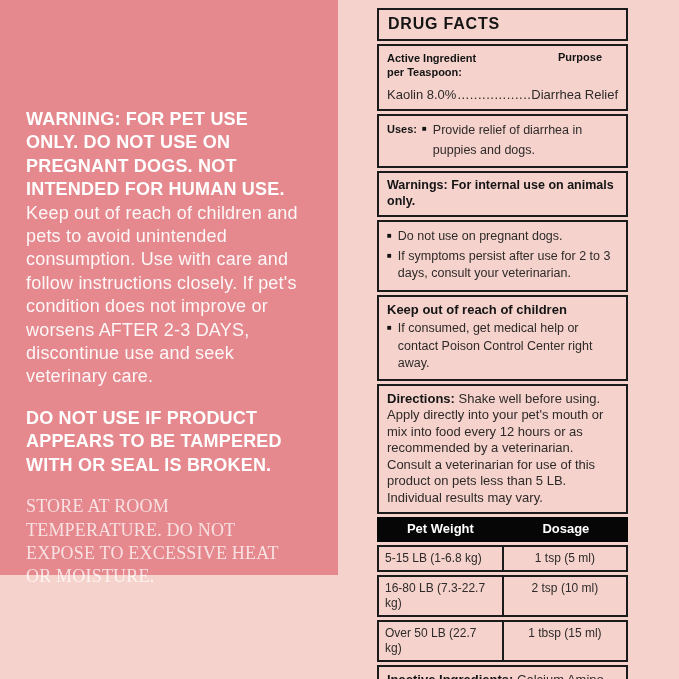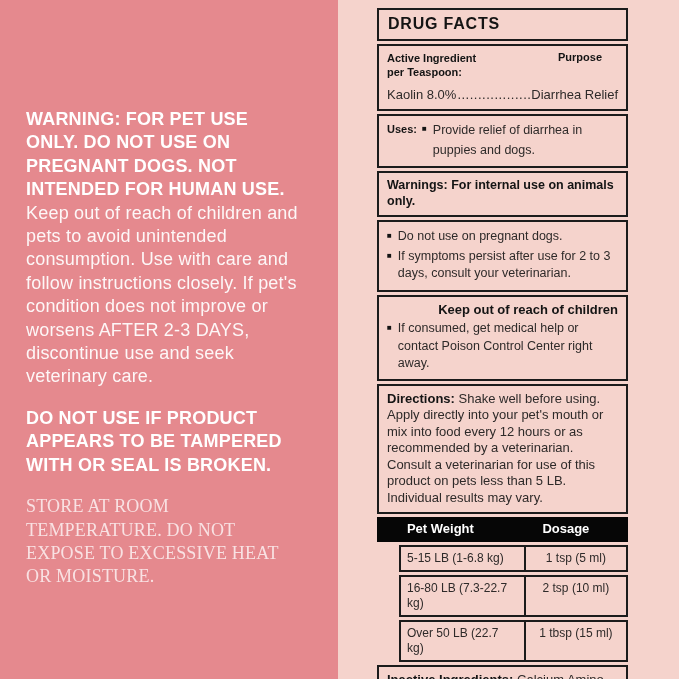--- a/index.html
+++ b/index.html
@@ -10,21 +10,21 @@
     width: 679px;
     height: 679px;
     background: #f5d3cc;
     overflow: hidden;
   }
 
   
   .left-panel {
     position: absolute;
     left: 0; top: 0;
-    width: 338px; height: 679px;
+    width: 338px; height: 575px;
     background: #e5898e;
   }
   .left-text {
     position: absolute;
     left: 26px; top: 108px;
     width: 278px;
     font-size: 18px;
     line-height: 23.4px;
     letter-spacing: 0.2px;
     color: #ffffff;
@@ -76,21 +76,21 @@
   .bullet { font-size: 8px; line-height: 1; margin-top: 4px; color: #141414; }
   .uses-text { font-size: 12.5px; line-height: 1.55; }
 
   .warnings-line { font-size: 12.5px; font-weight: bold; color: #141414; }
   .warnings-line .warn-rest { font-weight: bold; }
 
   .bullet-list { display: flex; flex-direction: column; gap: 2px; padding-top: 6px; padding-bottom: 7px; }
   .bullet-list .bullet-item { flex: initial; }
   .b-text { font-size: 12.5px; line-height: 1.4; }
 
-  .keepout-heading { font-size: 13px; font-weight: bold; color: #141414; margin: 0 0 2px 0; text-align: right; }
+  .keepout-heading { font-size: 13px; font-weight: bold; color: #141414; margin: 0 0 2px 0; }
 
   .para-label { font-weight: bold; color: #141414; }
   .directions-box { min-height: 102px; }
   .inactive-box { min-height: 115px; }
   .body-para { margin: 0; font-size: 13px; line-height: 1.27; }
 
   
   .dosage-table { display: flex; flex-direction: column; gap: 3px; }
   .t-header {
     display: flex;
@@ -102,21 +102,20 @@
     align-items: center;
   }
   .th-weight { width: 50.5%; text-align: center; }
   .th-dosage { flex: 1; text-align: center; }
   .t-row { display: flex; }
   .td {
     border: 2px solid #1b1b1b;
     box-sizing: border-box;
     padding: 4px 6px;
     font-size: 12px;
-    margin-left: 22px;
   }
   .td-weight { width: 50.5%; text-align: left; }
   .td-dosage { flex: 1; text-align: center; margin-left: -2px; border-left-width: 2px; }
 </style>
 </head>
 <body>
 
 <div class="canvas">
 
   <div class="left-panel">

